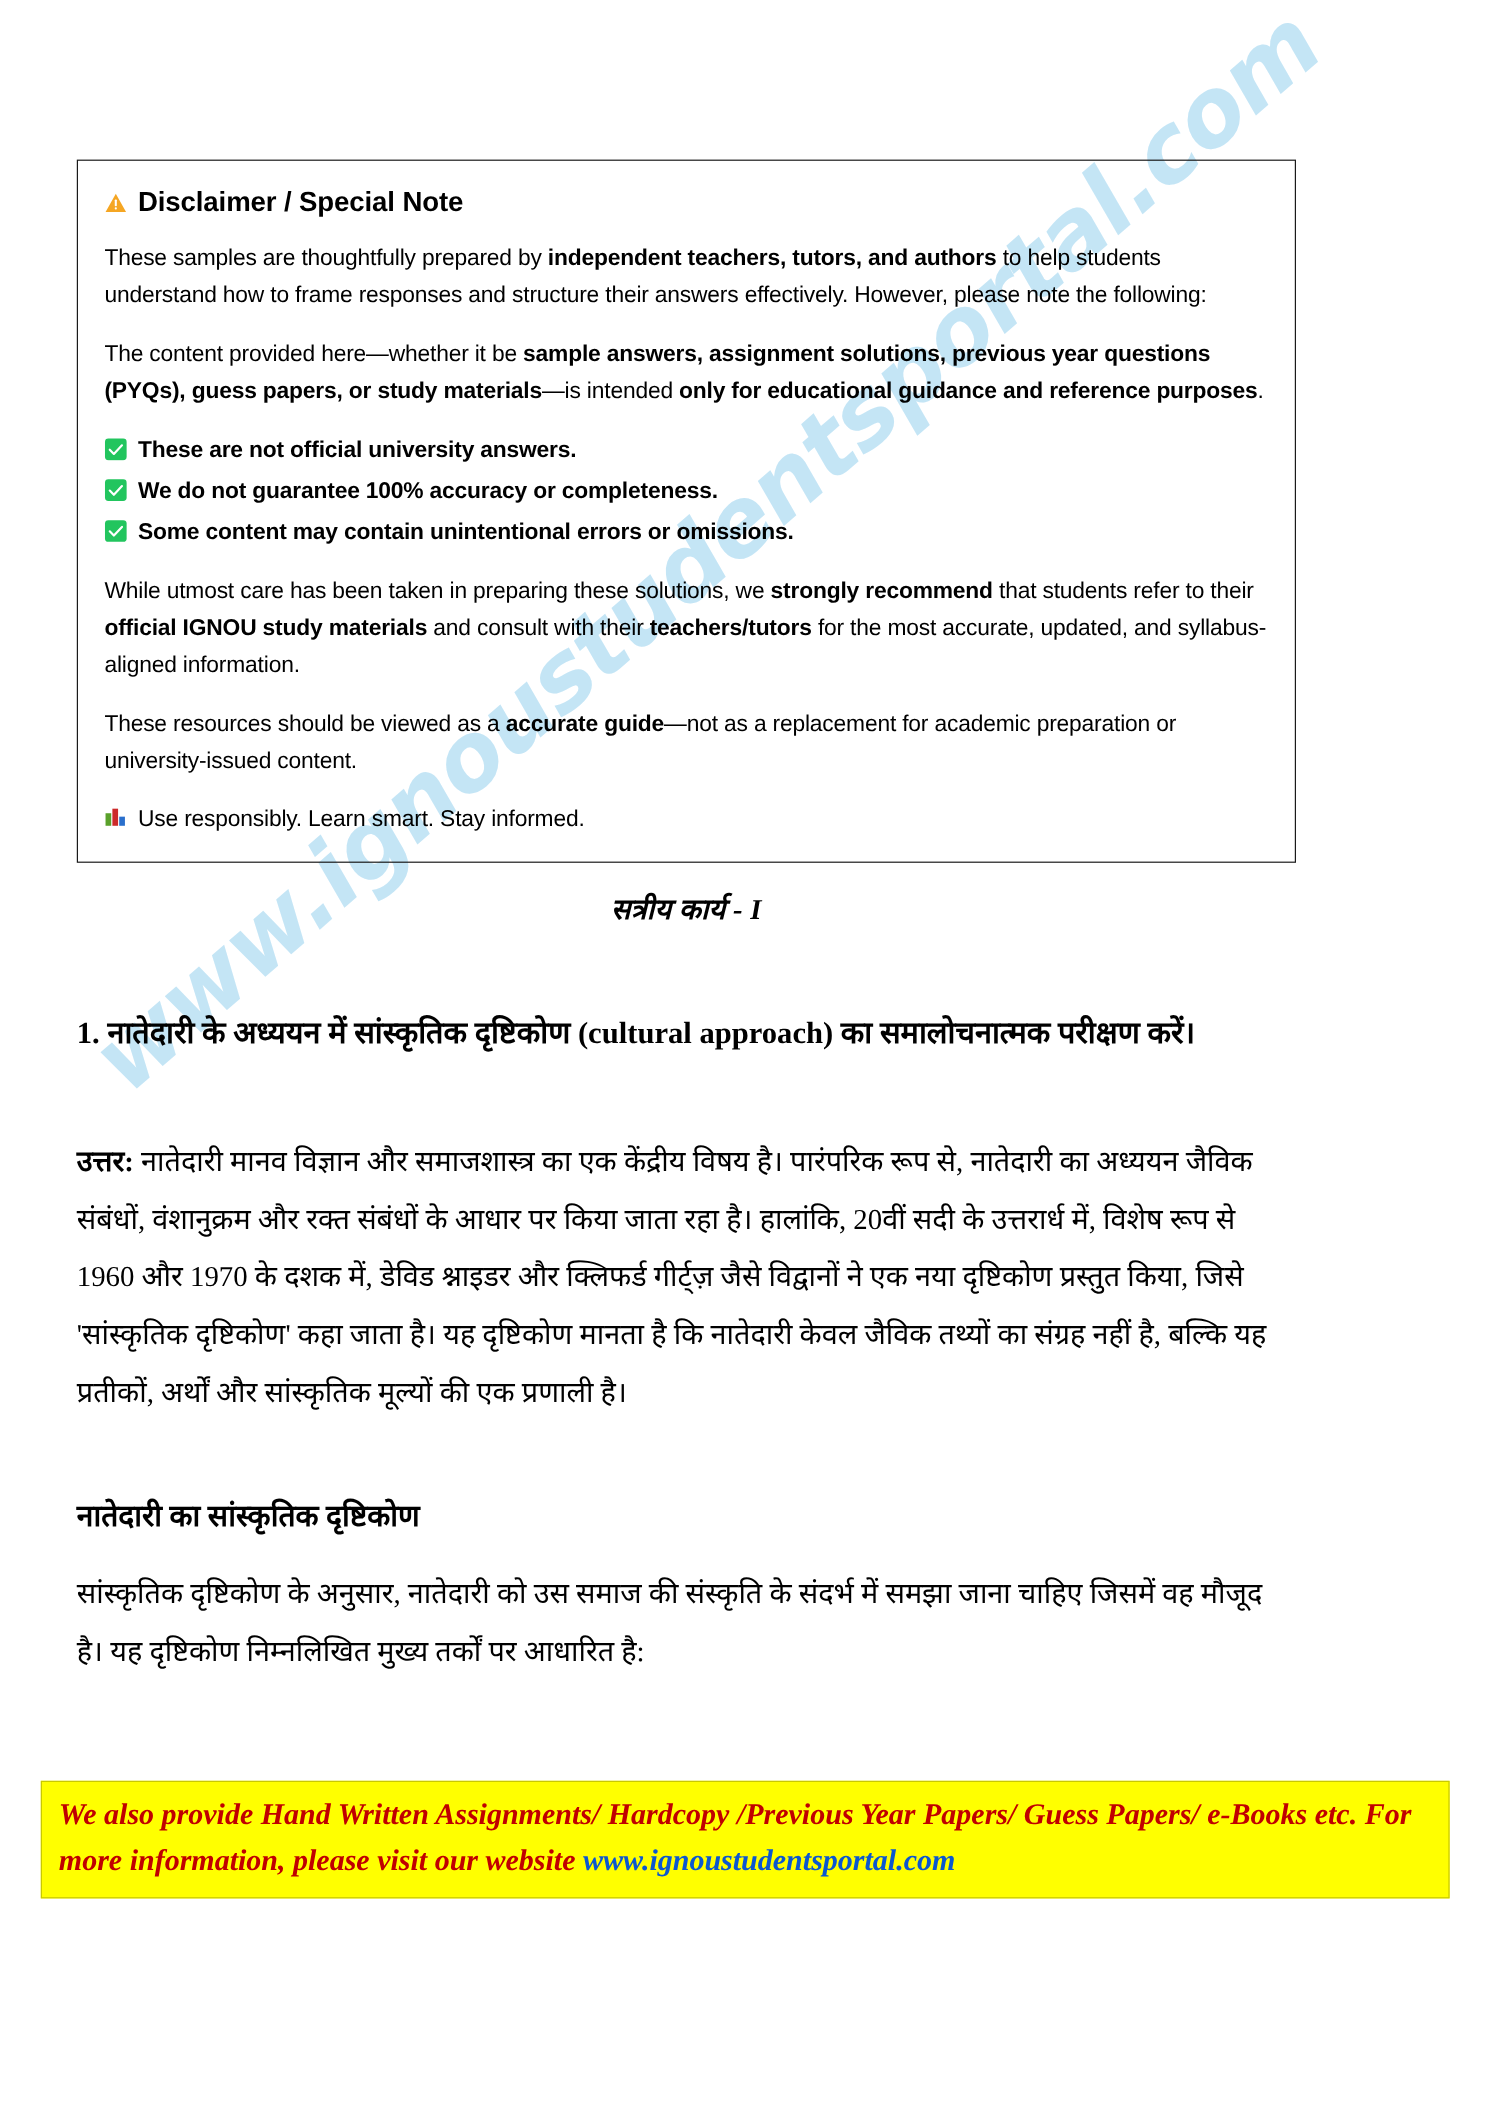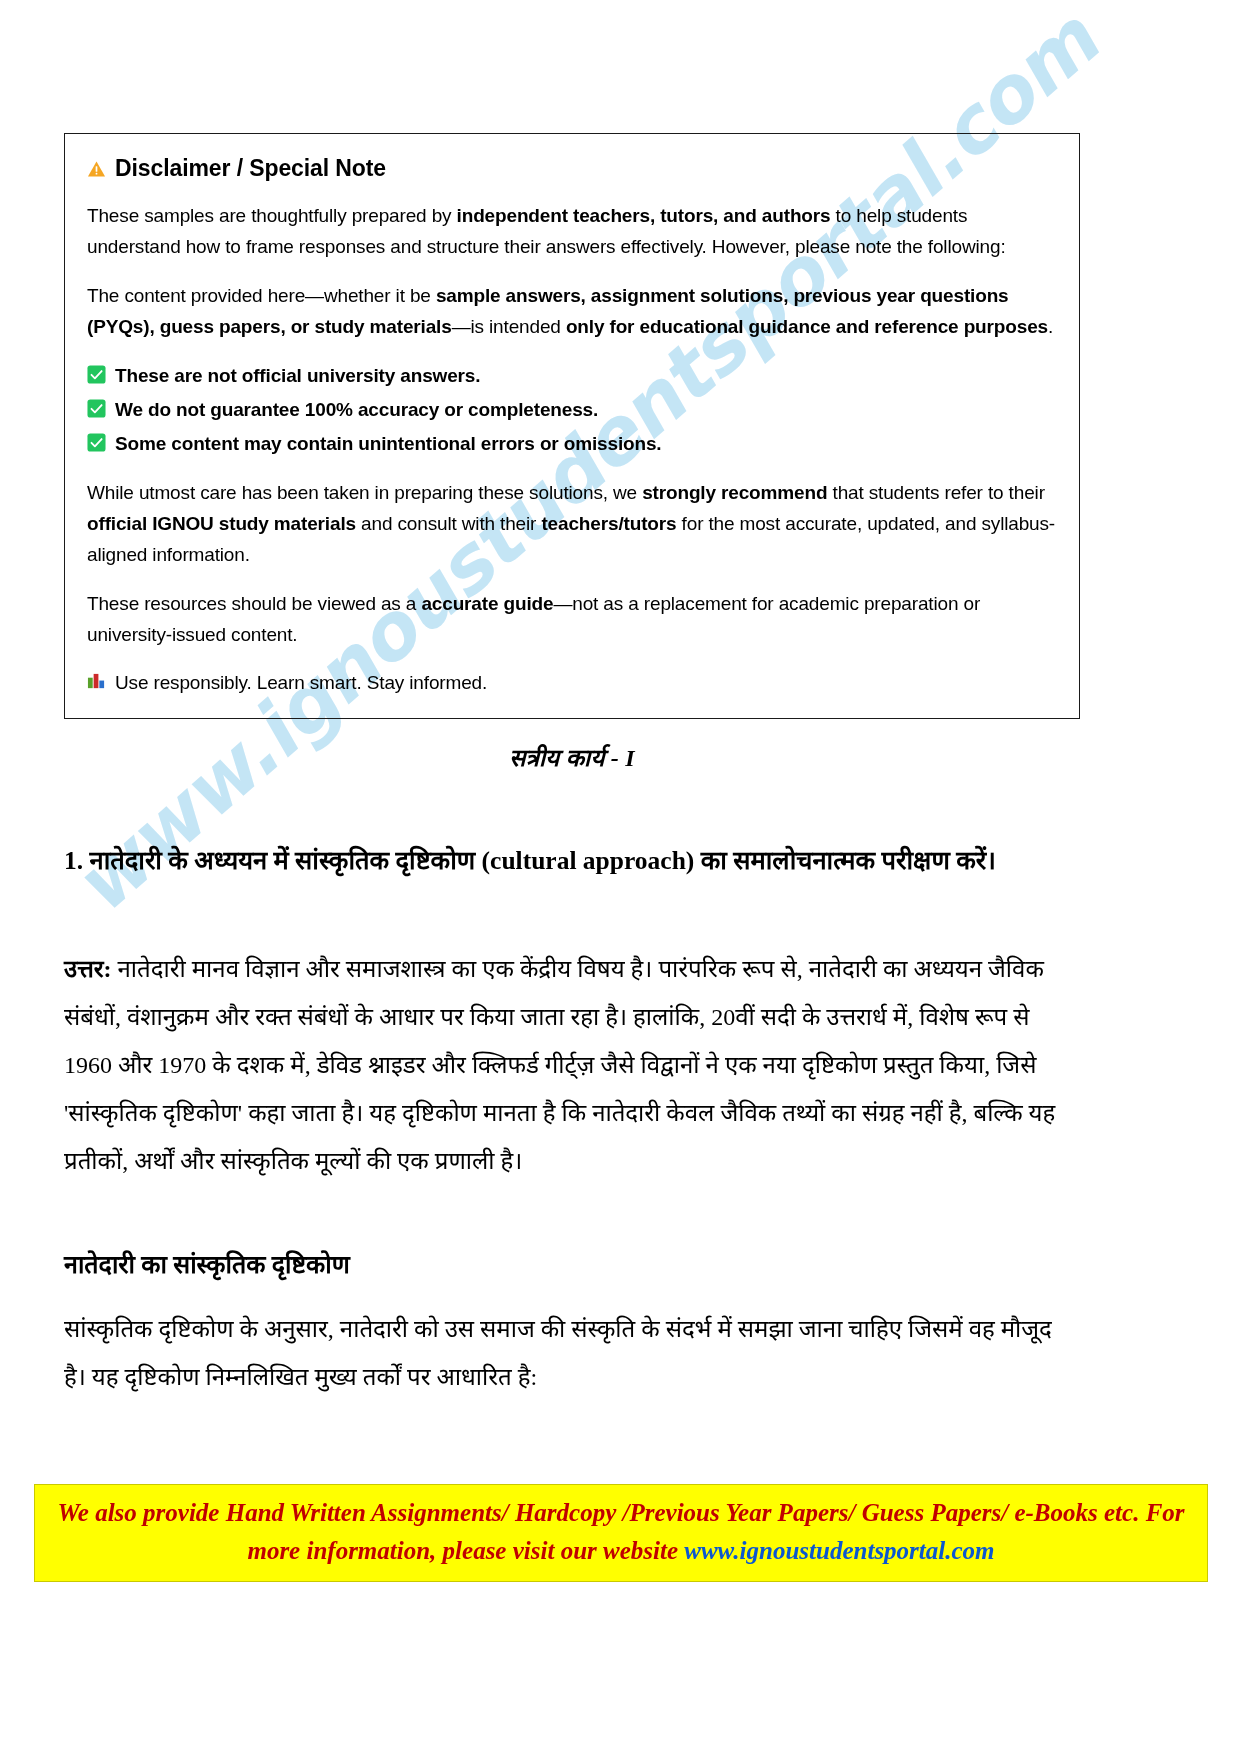--- a/index.html
+++ b/index.html
@@ -164,21 +164,21 @@
   
   .footer-banner {
     position: absolute;
     left: 34px;
     top: 1484px;
     width: 1174px;
     box-sizing: border-box;
     background: #ffff00;
     border: 1px solid #c9c900;
     padding: 9px 14px 11px 14px;
-    text-align: center;
+    text-align: left;
     font-family: "Liberation Serif", "DejaVu Serif", serif;
     font-style: italic;
     font-weight: 700;
     font-size: 25px;
     line-height: 38px;
     color: #c00000;
   }
   .footer-banner .site-link {
     color: #0b57d0;
     text-decoration: none;

